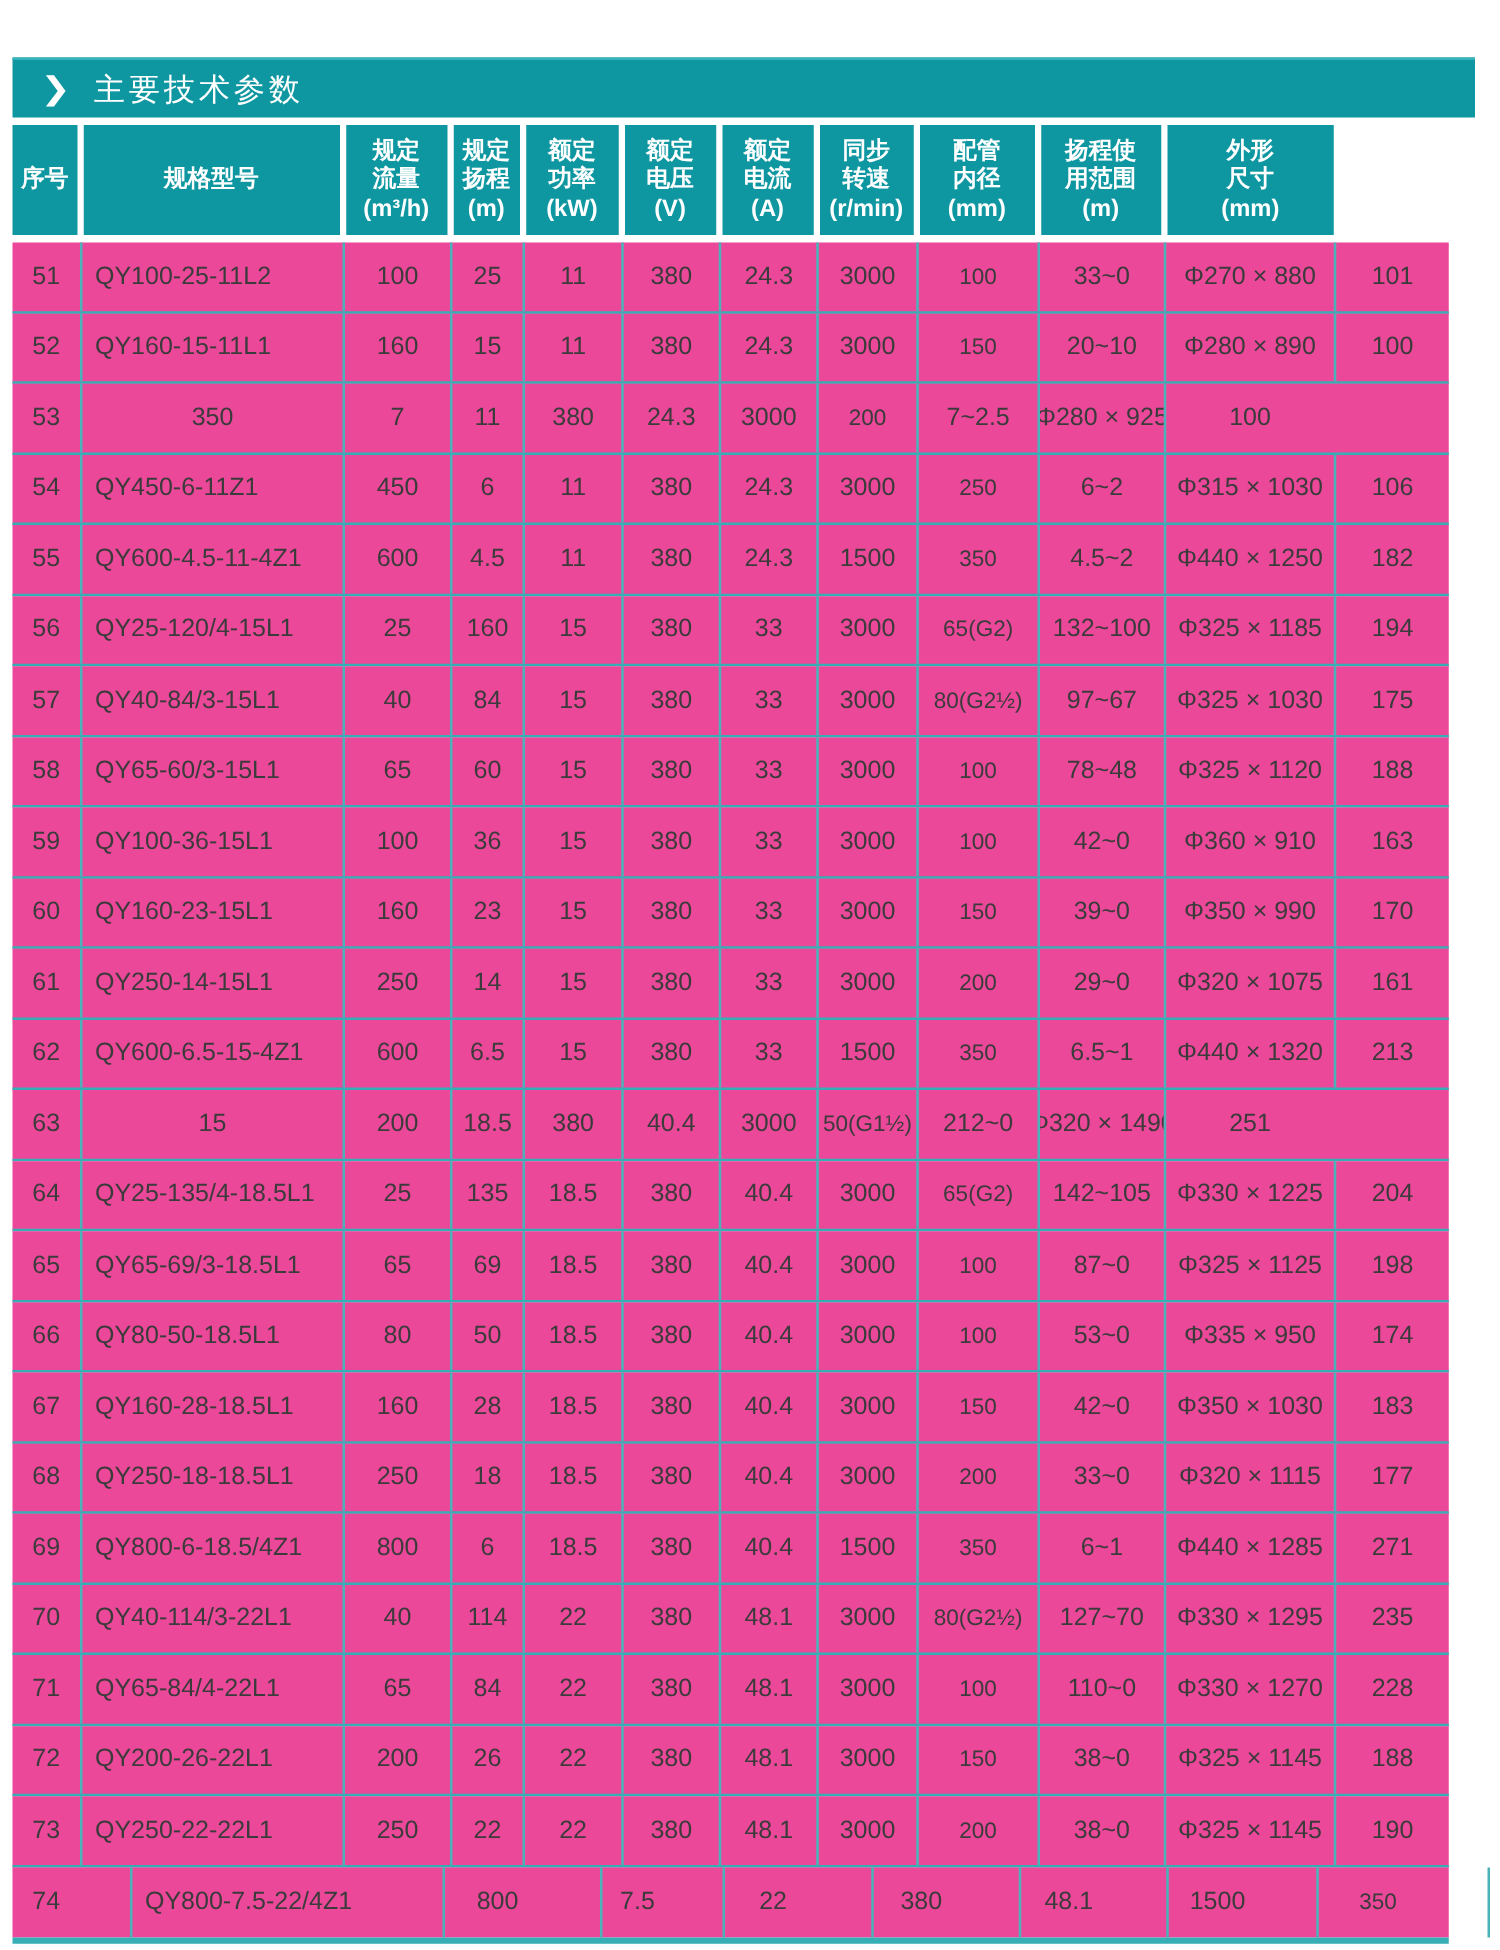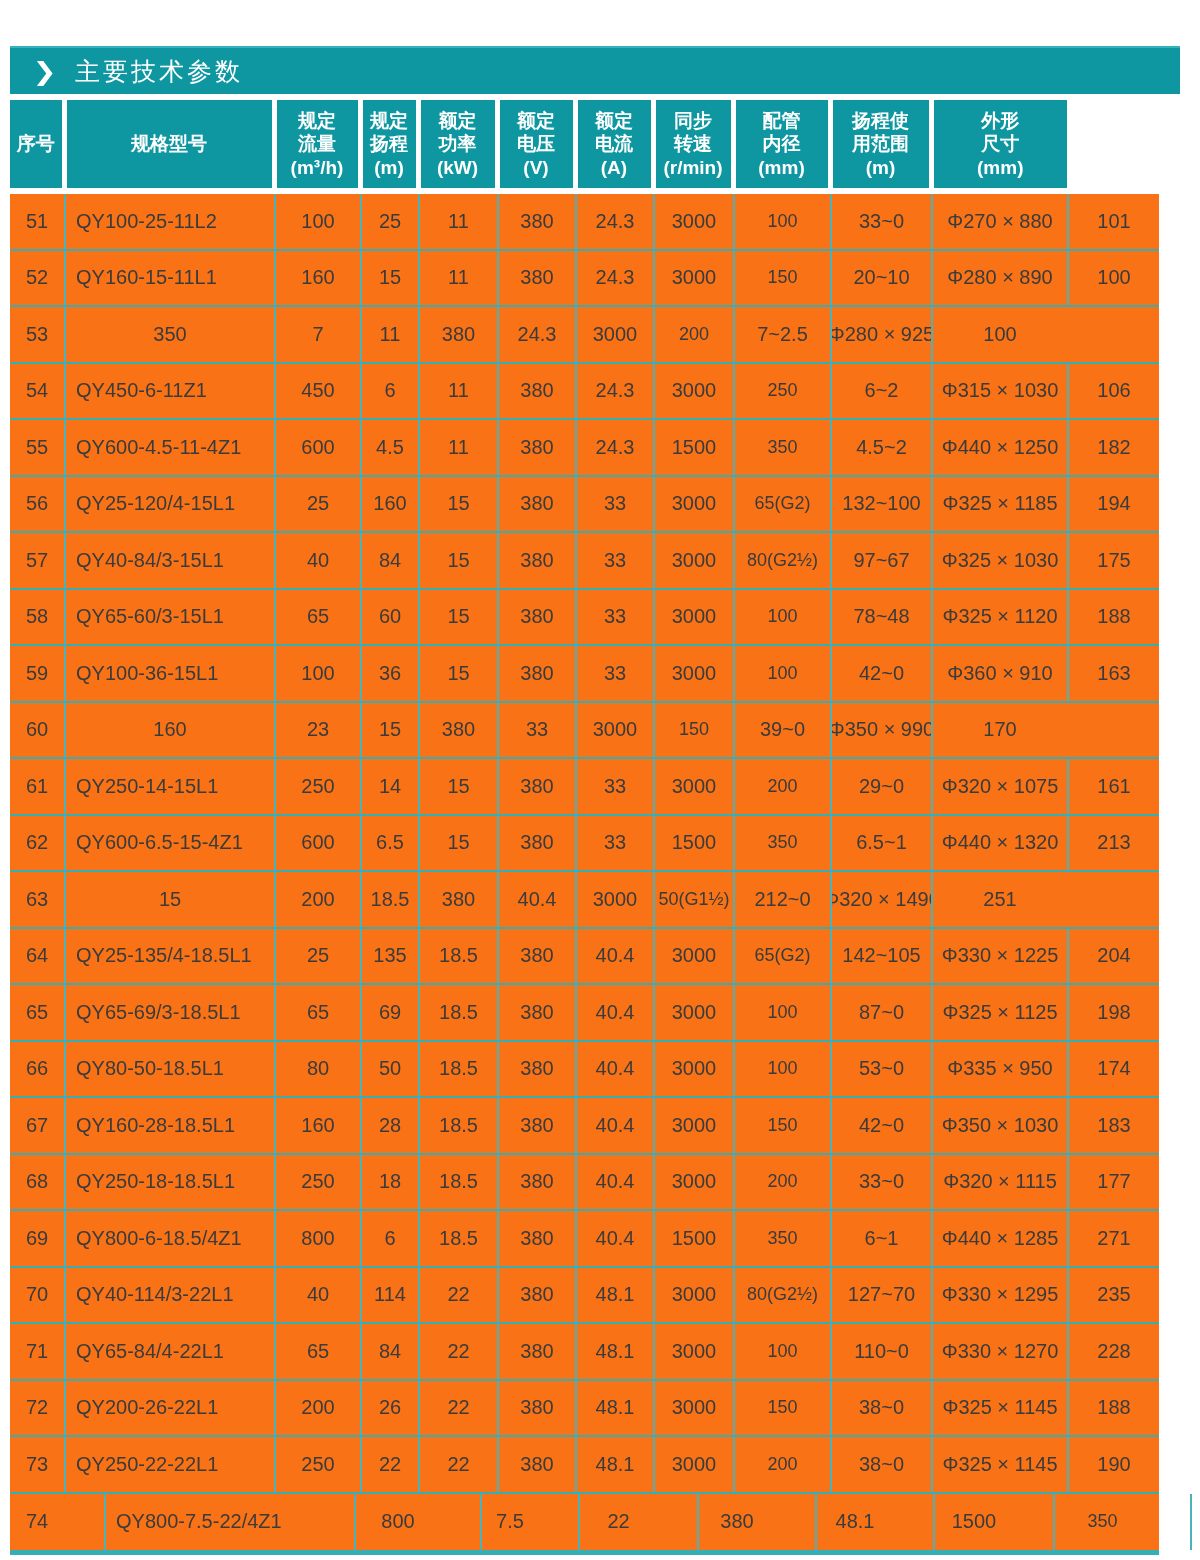--- a/index.html
+++ b/index.html
@@ -69,21 +69,21 @@
     font-weight: bold;
     line-height: 1.22;
     white-space: pre-line;
   }
   .hcell:first-child { margin-left: 0; }
   .hcell:last-child  { margin-right: 0; }
   .drow {
     height: 56.5px;
     box-sizing: border-box;
     border-bottom: 2px solid #35aeb5;
-    background: #f97316;
+    background: #ec4899;
   }
   .drow:last-child { border-bottom: none; gap: 40px; }
   .dcell {
     display: flex;
     align-items: center;
     justify-content: center;
     font-size: 20px;
     color: #3b3b3b;
     border-left: 2px solid #4ab2b8;
     box-sizing: border-box;
@@ -264,20 +264,21 @@
           <div class="dcell">380</div>
           <div class="dcell">33</div>
           <div class="dcell">3000</div>
           <div class="dcell pipe">100</div>
           <div class="dcell">42~0</div>
           <div class="dcell">Φ360 × 910</div>
           <div class="dcell">163</div>
         </div>
         <div class="grid-row drow">
           <div class="dcell">60</div>
+          <div class="dcell model">QY160-23-15L1</div>
           <div class="dcell">160</div>
           <div class="dcell">23</div>
           <div class="dcell">15</div>
           <div class="dcell">380</div>
           <div class="dcell">33</div>
           <div class="dcell">3000</div>
           <div class="dcell pipe">150</div>
           <div class="dcell">39~0</div>
           <div class="dcell">Φ350 × 990</div>
           <div class="dcell">170</div>

